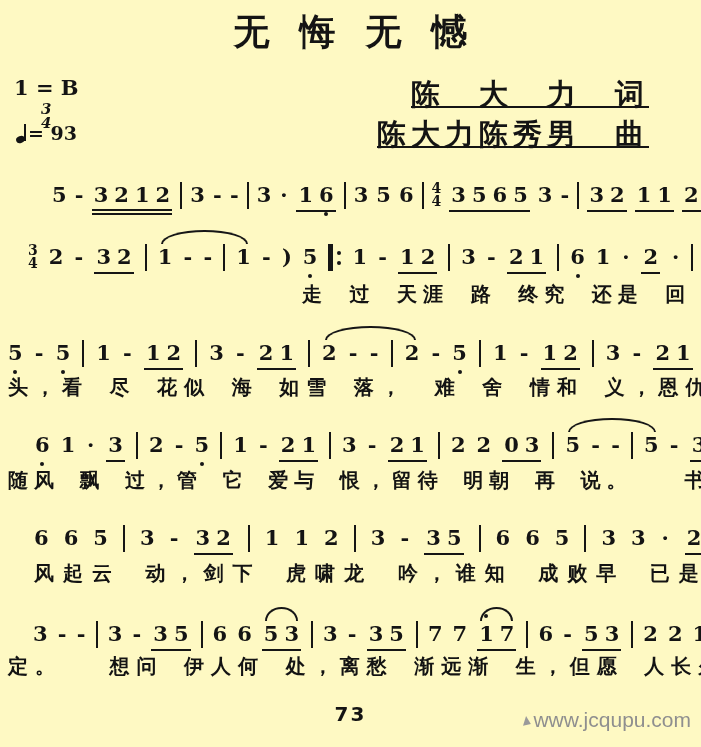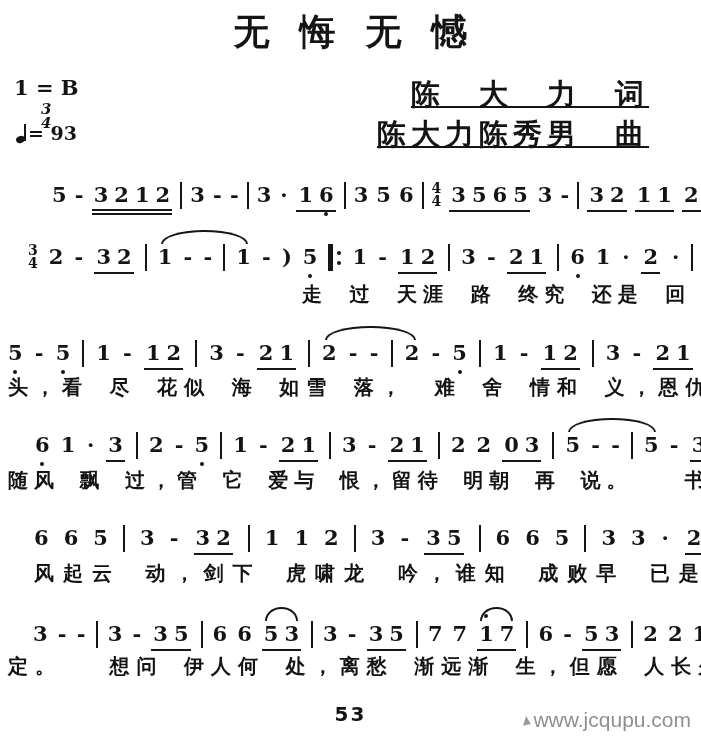--- a/index.html
+++ b/index.html
@@ -1,17 +1,17 @@
 <!DOCTYPE html>
 <html><head>
 <meta charset="utf-8">
 <style>
   html,body{margin:0;padding:0;}
   body{width:701px;height:747px;background:#e8e8e8;font-family:"Liberation Sans",sans-serif;}
-  .sheet{position:relative;width:701px;height:747px;background:#ffffff;overflow:hidden;color:#141414;}
+  .sheet{position:relative;width:701px;height:747px;background:#fef9c3;overflow:hidden;color:#141414;}
 
   
   .title{position:absolute;top:8px;left:0;width:100%;text-align:center;
          font-weight:900;font-size:36px;letter-spacing:30px;text-indent:30px;
          font-family:"Liberation Sans",sans-serif;}
   .keysig{position:absolute;top:76px;left:14px;display:flex;align-items:center;gap:6px;
           font:700 21px/24px "DejaVu Serif",serif;flex-direction:column;}
   .frac{display:inline-flex;flex-direction:column;align-items:center;font:700 15px/14px "DejaVu Serif",serif;margin-top:-4px;}
   .tempo{position:absolute;top:122px;left:16px;display:flex;align-items:center;
          font:700 19px/22px "DejaVu Serif",serif;}
@@ -362,20 +362,20 @@
         <span class="note">5</span>
         <span class="note">3</span>
       </span>
       <span class="bar"></span>
       <span class="note">2</span>
       <span class="note">2</span>
       <span class="note">1</span>
     </div>
   <div class="lyr ly6">定。　 想问 伊人何 处，离愁 渐远渐 生，但愿 人长久，</div>
 
-  <div class="pagenum">53</div>
+  <div class="pagenum">73</div>
 
   <div class="wm">
     <span class="wm-mark"></span>
     <span>www.jcqupu.com</span>
   </div>
 
 </div>
 
 </body></html>

